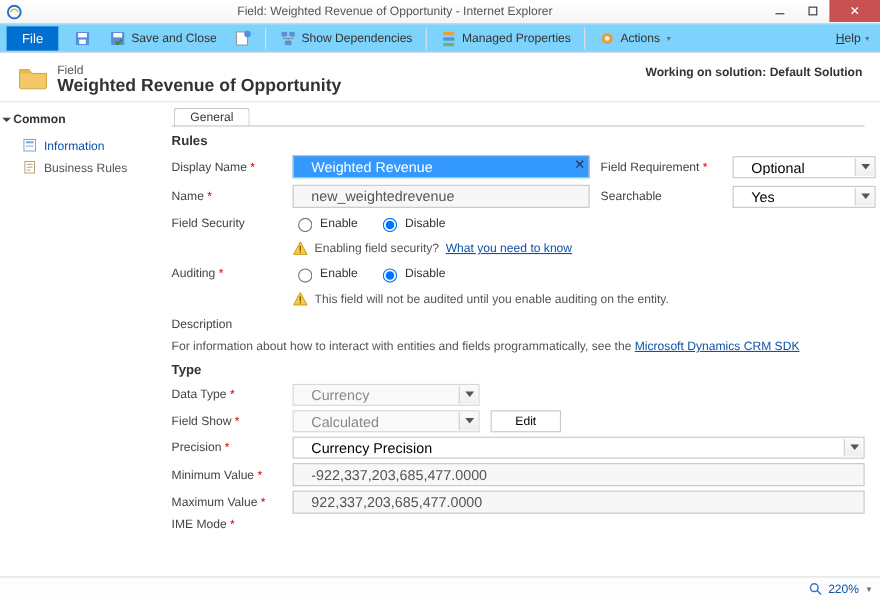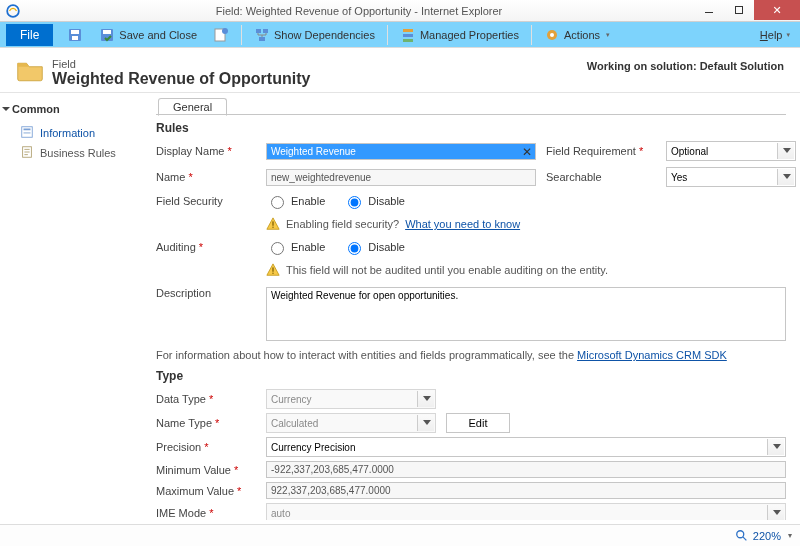--- a/index.html
+++ b/index.html
@@ -135,23 +135,23 @@
   .grid {
     display:grid;
     grid-template-columns: 100px 270px 110px 130px;
     column-gap:10px; row-gap:6px;
     align-items:center;
     font-size:11px;
   }
   .lbl { color:#444; }
   .req::after { content:" *"; color:var(--red);}
   input[type=text], textarea, select {
-    width:100%; font-family:inherit; font-size:10px;
+    width:100%; font-family:inherit; font-size:13px;
     border:1px solid var(--border-gray);
-    padding:2px 4px;
+    padding:2px 16px;
     background:#fff;
   }
   input[readonly], textarea[readonly], select[disabled] {
     background:var(--bg-light);
     color:#555;
   }
   .sel-wrap { position:relative; }
   .sel-wrap select {
     -webkit-appearance:none; appearance:none; padding-right:18px; height:20px;
   }
@@ -408,51 +408,49 @@
               <rect x="7.3" y="5" width="1.4" height="5" fill="#7A5C00"></rect>
               <rect x="7.3" y="11" width="1.4" height="1.4" fill="#7A5C00"></rect>
             </svg>
           </span>
         <span>This field will not be audited until you enable auditing on the entity.</span>
       </div>
     </div>
 
     <div class="desc-row" style="margin-top:8px">
       <div class="lbl">Description</div>
-      <textarea style="">Weighted Revenue for open opportunities.</textarea>
     </div>
 
     <div class="info-line">
       <span>For information about how to interact with entities and fields programmatically, see the </span><a class="link">Microsoft Dynamics CRM SDK</a>
     </div>
 
     <h3 class="section">Type</h3>
 
     <div class="type-grid">
       <div class="lbl req">Data Type</div>
       <div class="sel-wrap"><select disabled=""><option>Currency</option></select><span class="sel-arrow"></span></div>
       <div></div>
 
-      <div class="lbl req">Name Type</div>
+      <div class="lbl req">Field Show</div>
       <div class="sel-wrap"><select disabled=""><option>Calculated</option></select><span class="sel-arrow"></span></div>
       <button class="edit">Edit</button>
     </div>
 
     <div class="wide-grid" style="margin-top:4px">
       <div class="lbl req">Precision</div>
       <div class="sel-wrap"><select><option>Currency Precision</option></select><span class="sel-arrow"></span></div>
 
       <div class="lbl req">Minimum Value</div>
       <input type="text" readonly="" value="-922,337,203,685,477.0000" style="">
 
       <div class="lbl req">Maximum Value</div>
       <input type="text" readonly="" value="922,337,203,685,477.0000" style="">
 
       <div class="lbl req">IME Mode</div>
-      <div class="sel-wrap"><select disabled=""><option>auto</option></select><span class="sel-arrow"></span></div>
     </div>
   </div>
 </div>
 
 <div class="statusbar">
   <span class="zoom-ic">
       <svg viewBox="0 0 16 16">
         <circle cx="6" cy="6" r="4" fill="none" stroke="#3073C7" stroke-width="1.5"></circle>
         <line x1="9" y1="9" x2="13" y2="13" stroke="#3073C7" stroke-width="1.5"></line>
       </svg>

